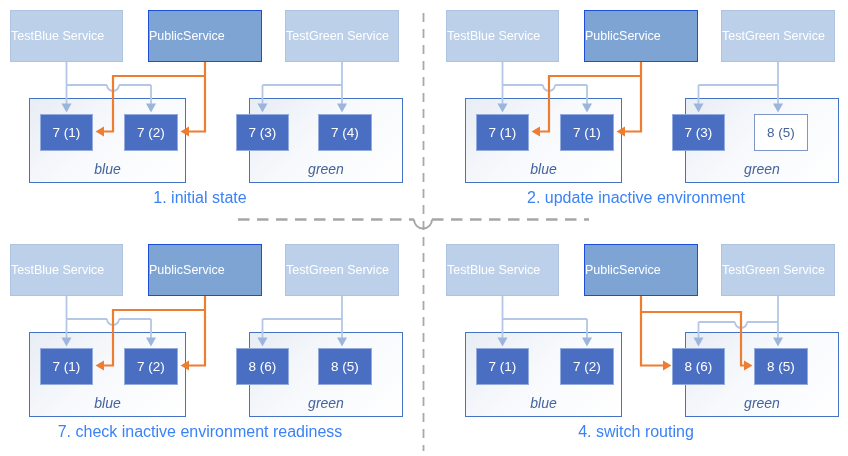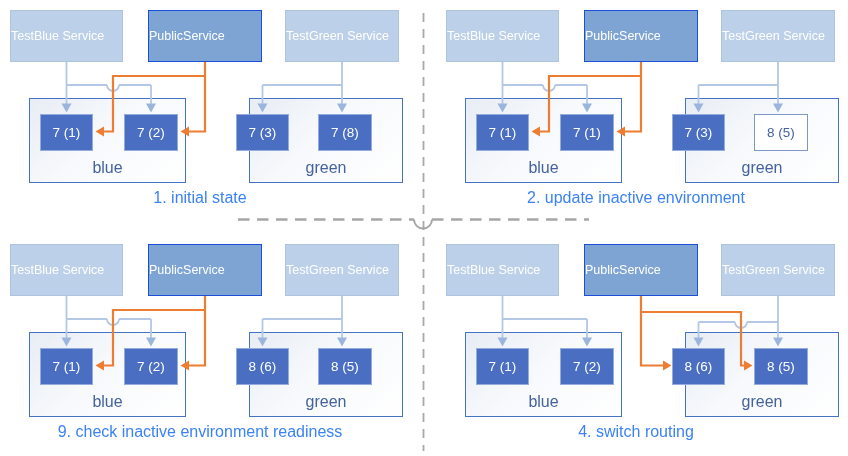--- a/index.html
+++ b/index.html
@@ -19,21 +19,21 @@
   .svc.pos-a { left:10px;  width:113px; }
   .svc.pos-b { left:148px; width:114px; }
   .svc.pos-c { left:285px; width:114px; }
 
   .env { position:absolute; top:98px; height:85px; box-sizing:border-box;
          border:1.4px solid #4472c4;
          background:linear-gradient(135deg,#e8edf4 0%, #f7f9fc 45%, #ffffff 100%); z-index:1; }
   .env.blue-env  { left:29px;  width:157px; }
   .env.green-env { left:216px; width:154px;margin-left:33px; }
   .env-label { position:absolute; bottom:5px; left:0; right:0; text-align:center;
-               color:#44639c; font-size:16px; }
+               color:#44639c; font-size:14px;font-style:italic; }
 
   .pod { position:absolute; top:114px; height:37px; box-sizing:border-box;
          background:#4a6ec2; border:1.4px solid #93abdd; color:#ffffff;
          display:flex; align-items:center; justify-content:center;
          font-size:13.5px; z-index:3; }
   .pod.b1 { left:40px;  width:53px; }
   .pod.b2 { left:124px; width:54px; }
   .pod.g1 { left:236px; width:53px; }
   .pod.g2 { left:318px; width:54px; }
   .pod.inactive { background:#ffffff; border:1.4px solid #7e97c6; color:#44639c; }
@@ -66,21 +66,21 @@
     <div class="env blue-env">
       <div class="env-label">blue</div>
     </div>
     <div class="env green-env">
       <div class="env-label">green</div>
     </div>
 
     <div class="pod b1">7 (1)</div>
     <div class="pod b2">7 (2)</div>
     <div class="pod g1">7 (3)</div>
-    <div class="pod g2">7 (8)</div>
+    <div class="pod g2">7 (4)</div>
 
     <svg class="arrows" width="424" height="228" viewBox="0 0 424 228">
       <g stroke="#b4c7e7" stroke-width="1.8" fill="none">
         <path d="M66.5 62 V85 M66.5 85 H107 M119 85 H151 M107 85 A6 6 0 0 0 119 85 M66.5 85 V104 M151 85 V104"></path>
       </g>
       <g fill="#9cb5dd">
         <path d="M61.5 103.5 h10 L66.5 112.5 Z"></path>
           <path d="M146 103.5 h10 L151 112.5 Z"></path>
       </g>
       <g stroke="#b4c7e7" stroke-width="1.8" fill="none">
@@ -198,21 +198,21 @@
       </g>
       <g stroke="#ed7d31" stroke-width="2.2" fill="none">
         <path d="M205 62 V131.5 H189 M205 76 H113 V131.5 H104"></path>
       </g>
       <g fill="#ed7d31">
         <path d="M189 126.5 v10 L180.5 131.5 Z"></path>
           <path d="M104 126.5 v10 L95.5 131.5 Z"></path>
       </g>
     </svg>
 
-    <div class="caption">9. check inactive environment readiness</div>
+    <div class="caption">7. check inactive environment readiness</div>
   </div>
 
   <div class="quadrant q4">
     <div class="svc light pos-a">
       <div>Test</div>
       <div>Blue Service</div>
     </div>
     <div class="svc public pos-b">
       <div>Public</div>
       <div>Service</div>

